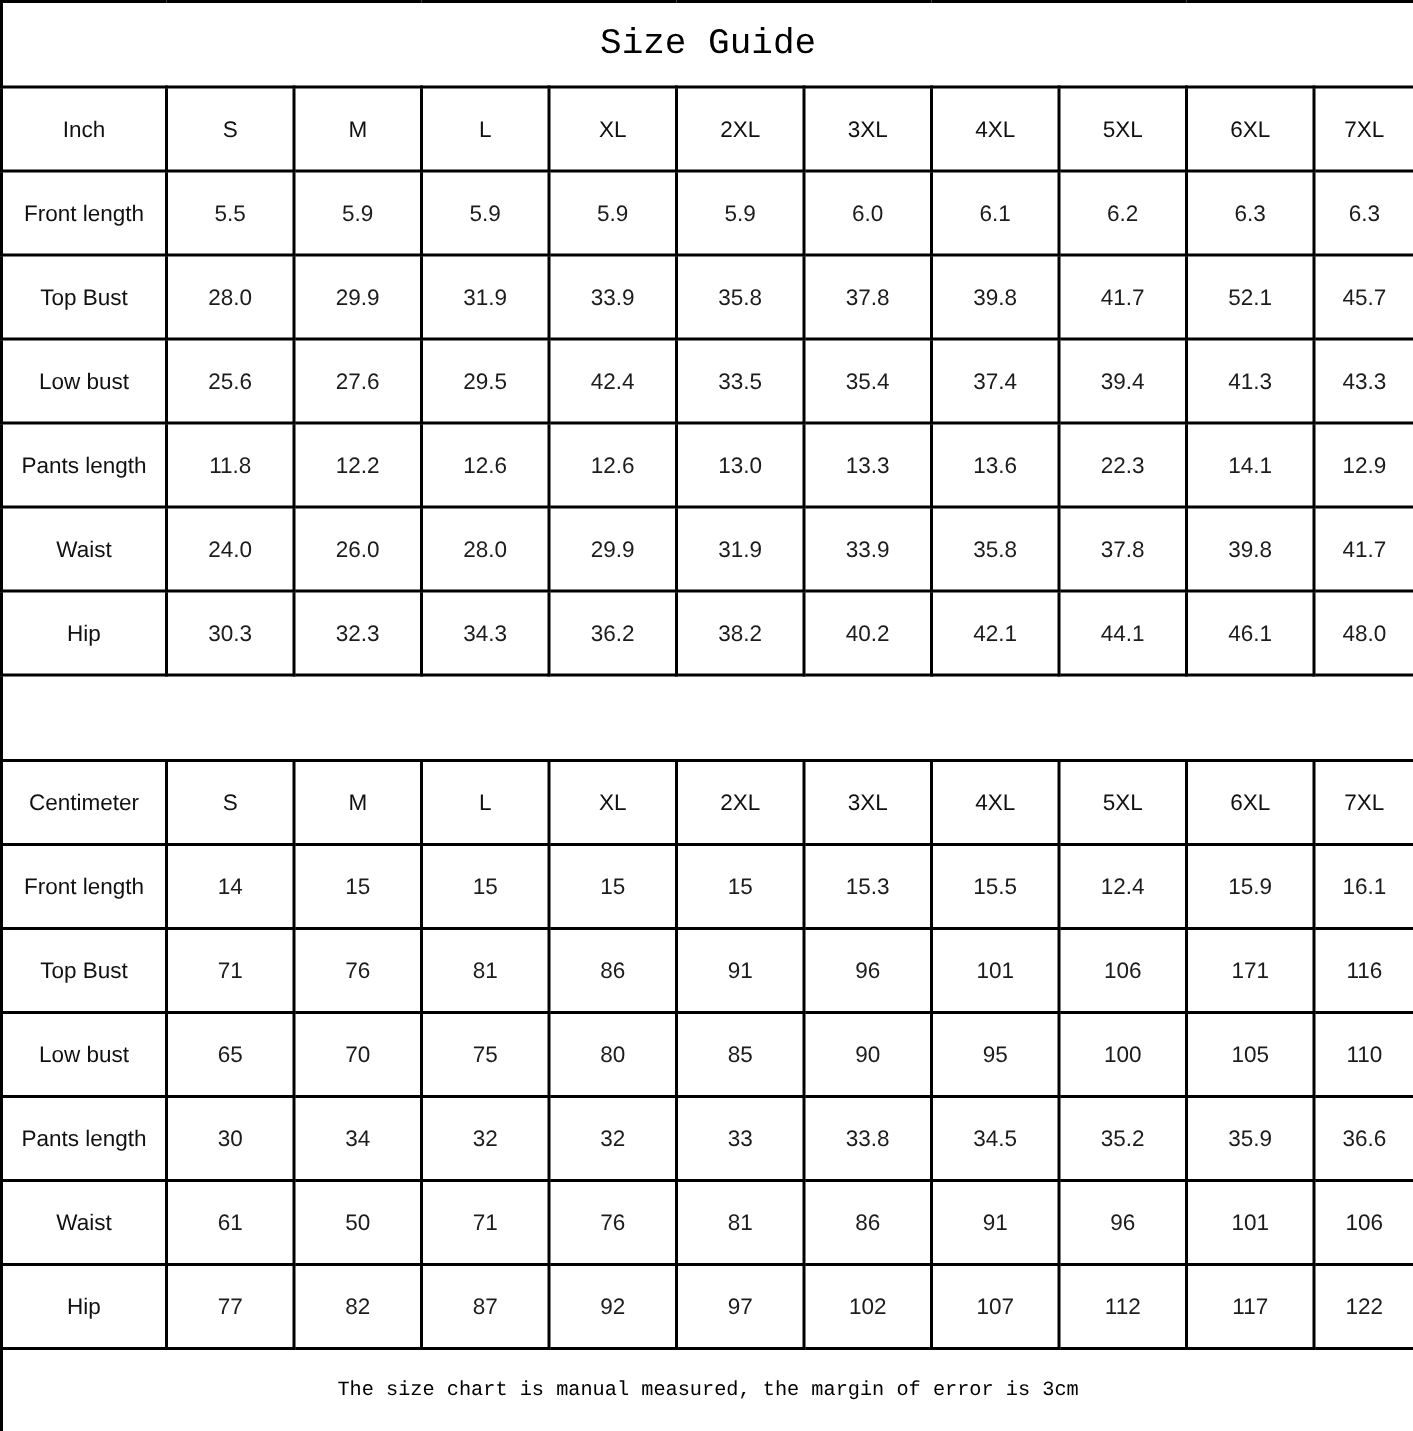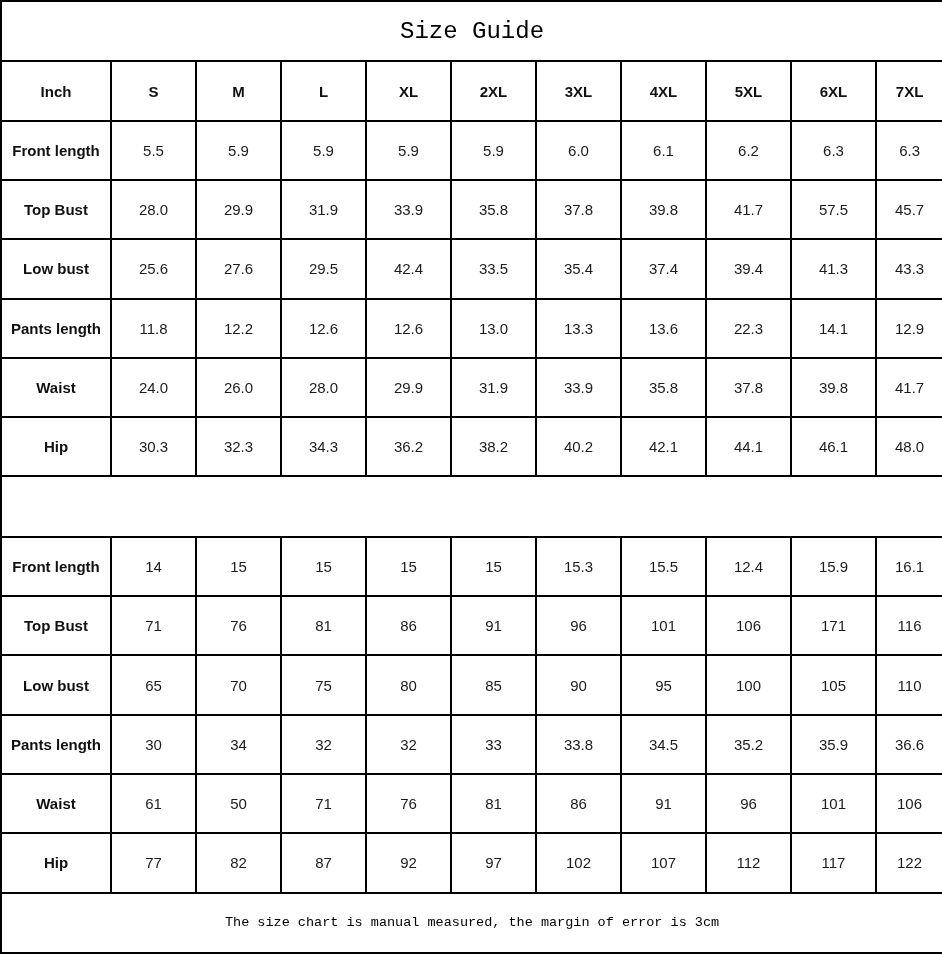--- a/index.html
+++ b/index.html
@@ -42,21 +42,21 @@
     letter-spacing: 0px;
   }
 
   td.footer-cell {
     font-family: "Liberation Mono", "DejaVu Sans Mono", monospace;
     font-size: 13.5px;
     color: #000000;
   }
 
   td.hdr-cell, td.label-cell {
-    font-weight: bold;
+    font-weight: normal;
     color: #111111;
     text-align: center;
   }
 
   td.gap-cell { border-left: 2px solid #000; border-right: 2px solid #000; }
 </style>
 </head>
 <body>
 
 <table class="size-guide">
@@ -106,21 +106,21 @@
       <tr class="r-std">
         <td class="label-cell">Top Bust</td>
         <td class="value-cell">28.0</td>
         <td class="value-cell">29.9</td>
         <td class="value-cell">31.9</td>
         <td class="value-cell">33.9</td>
         <td class="value-cell">35.8</td>
         <td class="value-cell">37.8</td>
         <td class="value-cell">39.8</td>
         <td class="value-cell">41.7</td>
-        <td class="value-cell">57.5</td>
+        <td class="value-cell">52.1</td>
         <td class="value-cell">45.7</td>
       </tr>
       <tr class="r-std">
         <td class="label-cell">Low bust</td>
         <td class="value-cell">25.6</td>
         <td class="value-cell">27.6</td>
         <td class="value-cell">29.5</td>
         <td class="value-cell">42.4</td>
         <td class="value-cell">33.5</td>
         <td class="value-cell">35.4</td>
@@ -165,20 +165,33 @@
         <td class="value-cell">40.2</td>
         <td class="value-cell">42.1</td>
         <td class="value-cell">44.1</td>
         <td class="value-cell">46.1</td>
         <td class="value-cell">48.0</td>
       </tr>
       <tr class="r-big">
         <td class="gap-cell" colspan="11"></td>
       </tr>
       <tr class="r-std">
+        <td class="hdr-cell">Centimeter</td>
+        <td class="hdr-cell">S</td>
+        <td class="hdr-cell">M</td>
+        <td class="hdr-cell">L</td>
+        <td class="hdr-cell">XL</td>
+        <td class="hdr-cell">2XL</td>
+        <td class="hdr-cell">3XL</td>
+        <td class="hdr-cell">4XL</td>
+        <td class="hdr-cell">5XL</td>
+        <td class="hdr-cell">6XL</td>
+        <td class="hdr-cell">7XL</td>
+      </tr>
+      <tr class="r-std">
         <td class="label-cell">Front length</td>
         <td class="value-cell">14</td>
         <td class="value-cell">15</td>
         <td class="value-cell">15</td>
         <td class="value-cell">15</td>
         <td class="value-cell">15</td>
         <td class="value-cell">15.3</td>
         <td class="value-cell">15.5</td>
         <td class="value-cell">12.4</td>
         <td class="value-cell">15.9</td>

